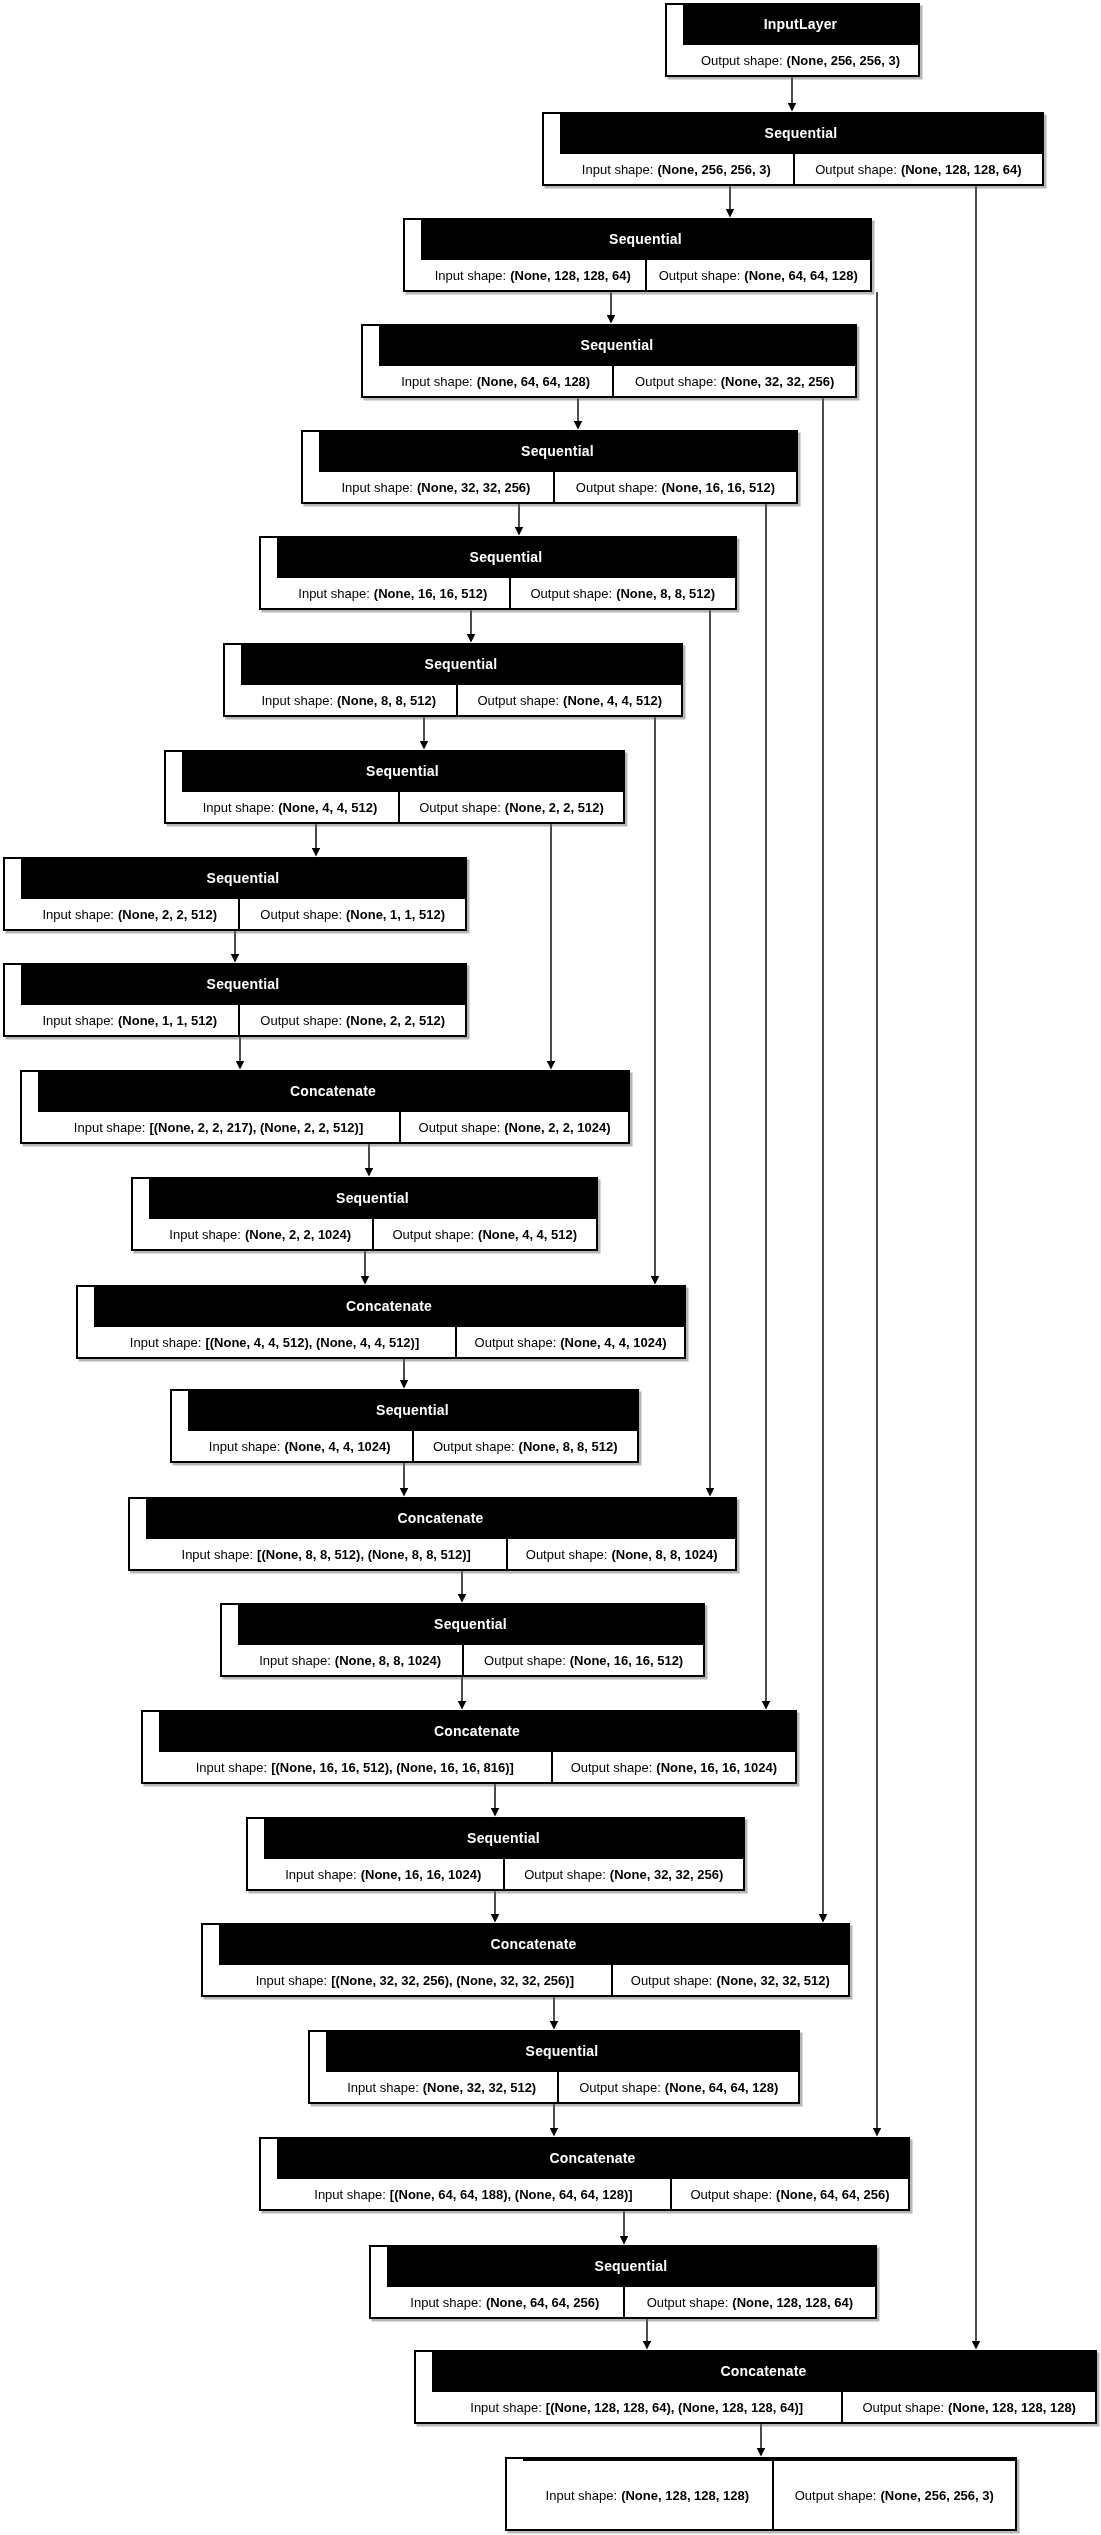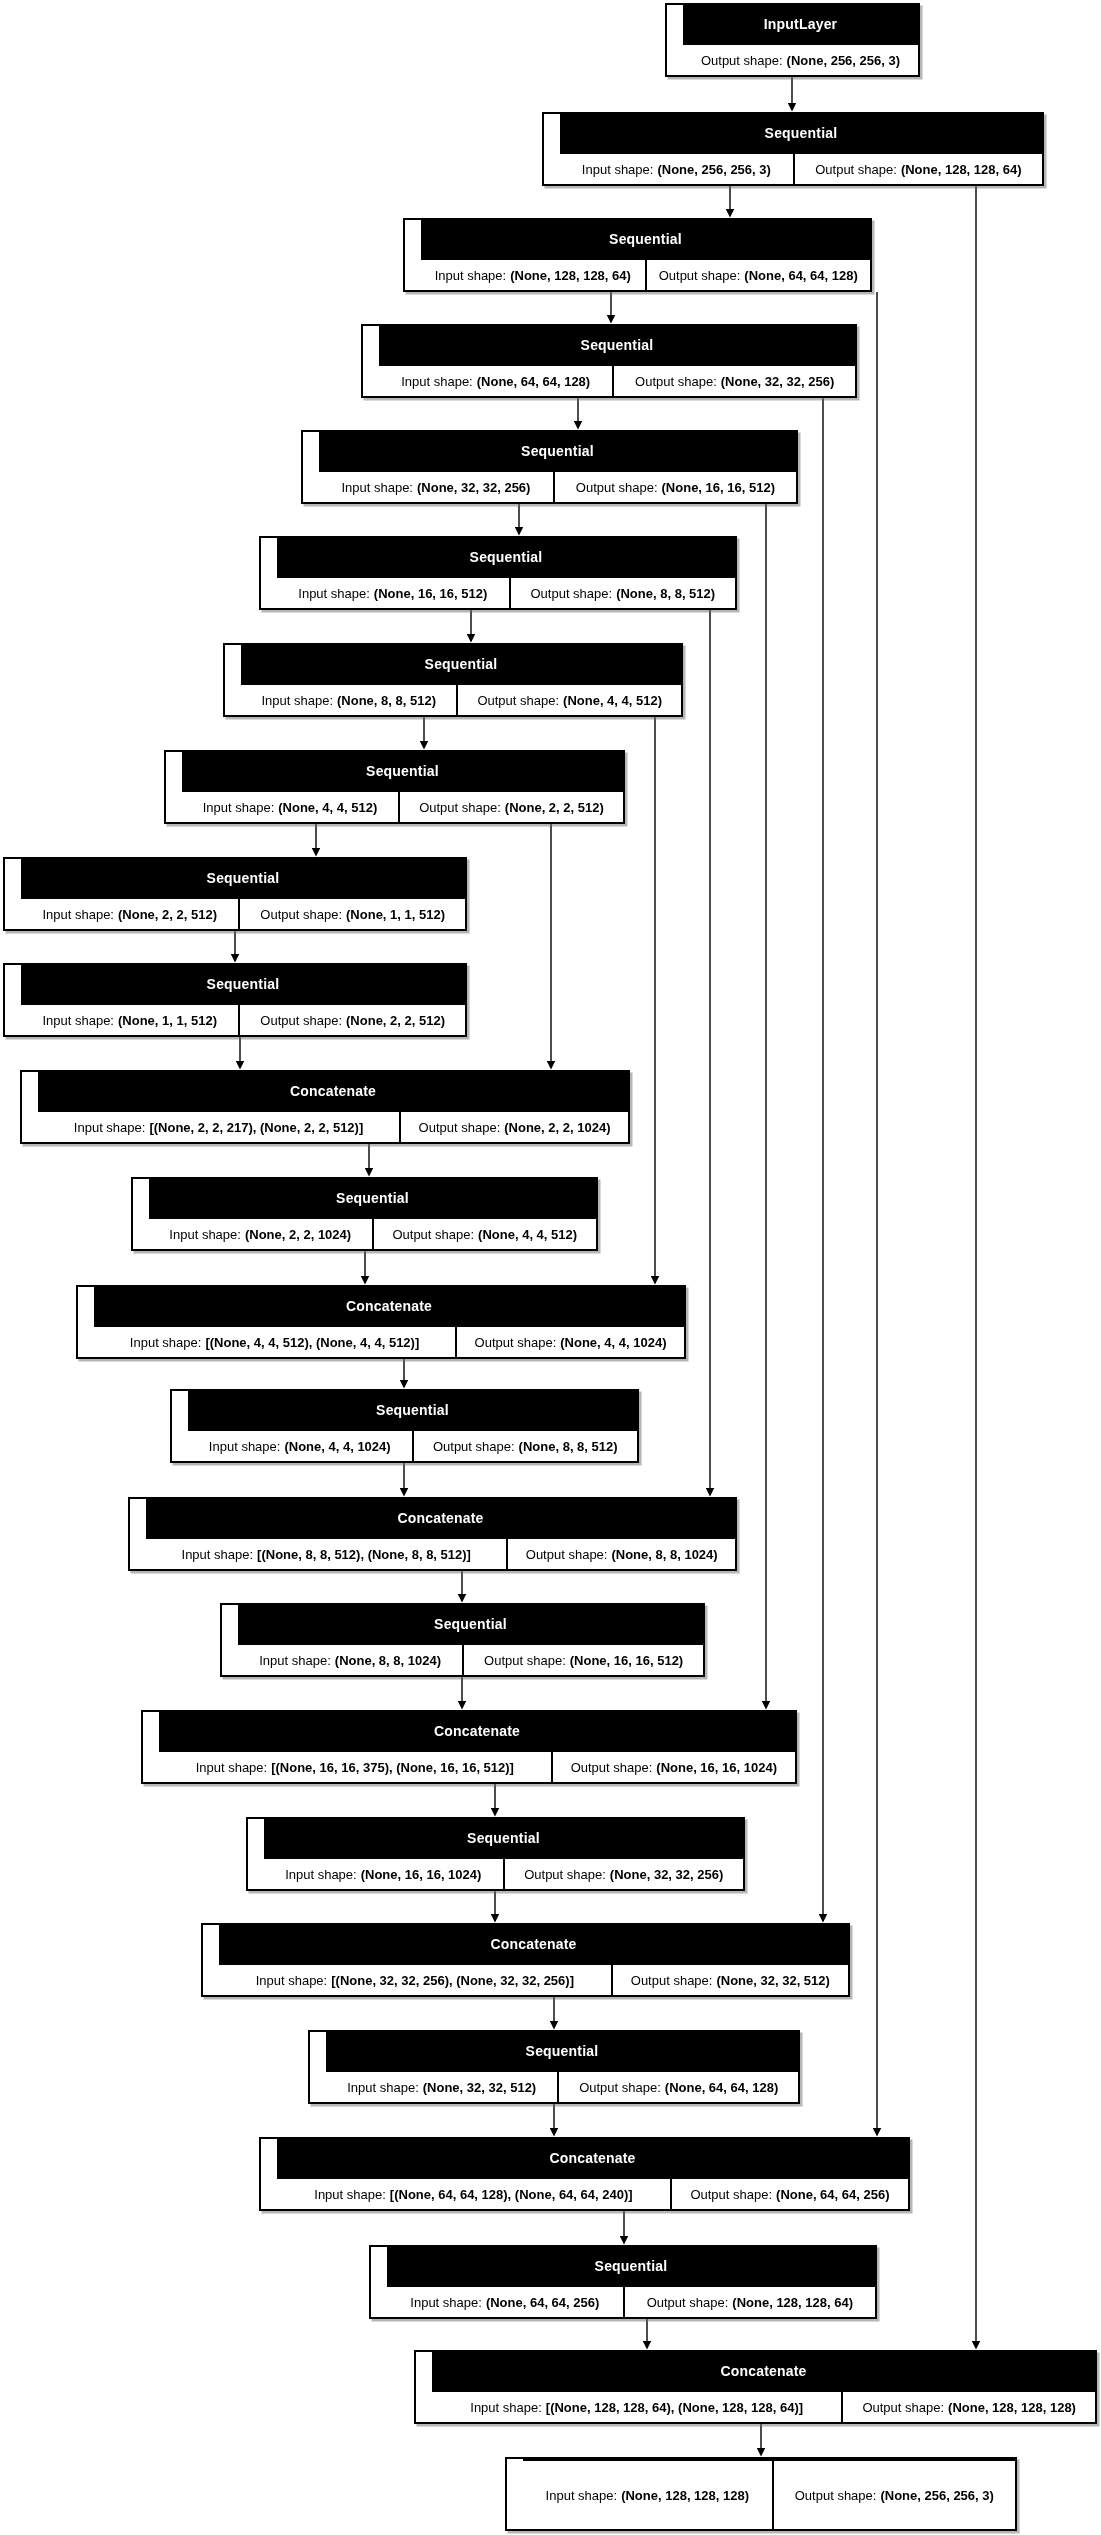--- a/index.html
+++ b/index.html
@@ -318,21 +318,21 @@
             <span>Output shape:</span>
             <span class="shape-value">(None, 16, 16, 512)</span>
           </div>
         </div>
       </div>
       <div class="node" style="left: 141px; top: 1710px; width: 656px; height: 74px;">
         <div class="node-title">Concatenate</div>
         <div class="node-row">
           <div class="shape-cell" style="flex: 54 1 0%;">
             <span>Input shape:</span>
-            <span class="shape-value">[(None, 16, 16, 375), (None, 16, 16, 512)]</span>
+            <span class="shape-value">[(None, 16, 16, 512), (None, 16, 16, 816)]</span>
           </div>
           <div class="shape-cell" style="flex: 33 1 0%;">
             <span>Output shape:</span>
             <span class="shape-value">(None, 16, 16, 1024)</span>
           </div>
         </div>
       </div>
       <div class="node" style="left: 246px; top: 1817px; width: 499px; height: 74px;">
         <div class="node-title">Sequential</div>
         <div class="node-row">
@@ -370,21 +370,21 @@
             <span>Output shape:</span>
             <span class="shape-value">(None, 64, 64, 128)</span>
           </div>
         </div>
       </div>
       <div class="node" style="left: 259px; top: 2137px; width: 651px; height: 74px;">
         <div class="node-title">Concatenate</div>
         <div class="node-row">
           <div class="shape-cell" style="flex: 54 1 0%;">
             <span>Input shape:</span>
-            <span class="shape-value">[(None, 64, 64, 128), (None, 64, 64, 240)]</span>
+            <span class="shape-value">[(None, 64, 64, 188), (None, 64, 64, 128)]</span>
           </div>
           <div class="shape-cell" style="flex: 32 1 0%;">
             <span>Output shape:</span>
             <span class="shape-value">(None, 64, 64, 256)</span>
           </div>
         </div>
       </div>
       <div class="node" style="left: 369px; top: 2245px; width: 508px; height: 74px;">
         <div class="node-title">Sequential</div>
         <div class="node-row">

